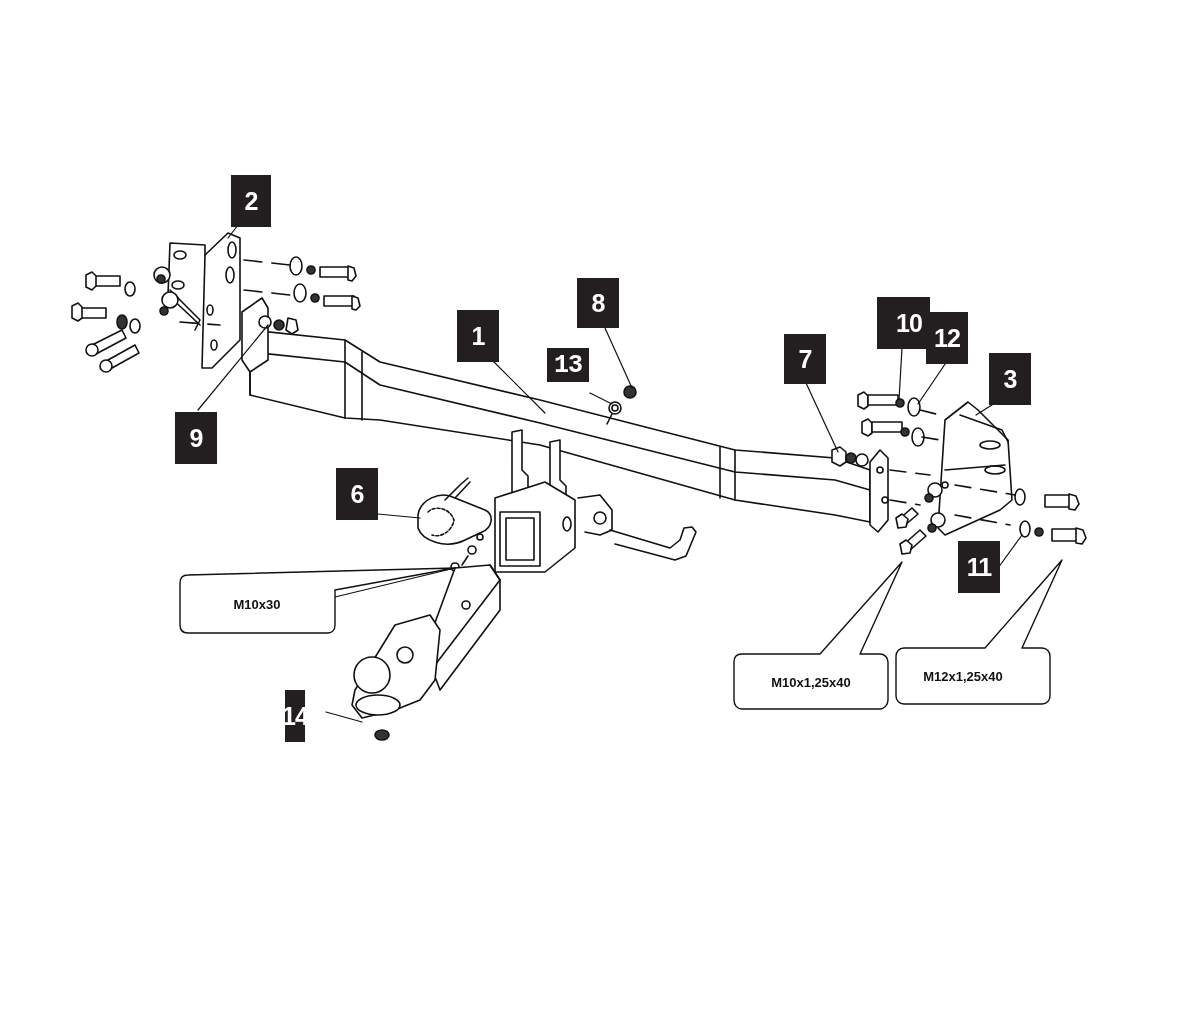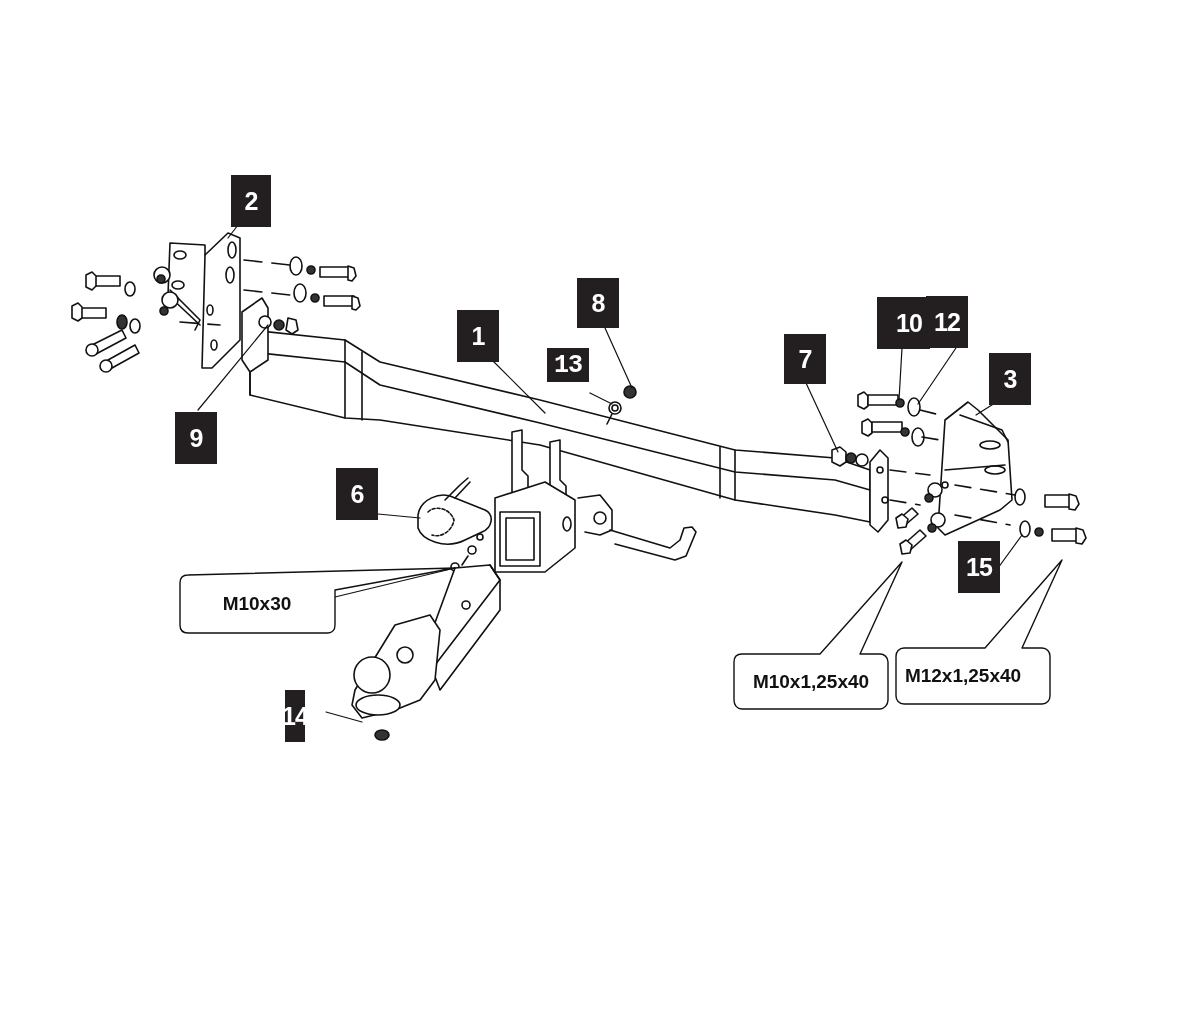--- a/index.html
+++ b/index.html
@@ -7,21 +7,21 @@
   #diagram { position: absolute; left: 0; top: 0; width: 1200px; height: 1013px; }
   .label-box {
     position: absolute; background: #231f20; color: #ffffff;
     font-family: "Liberation Sans", sans-serif; font-weight: bold; font-size: 25px;
     display: flex; align-items: center; justify-content: center;
     width: 40px; height: 50px; letter-spacing: -1px;
   }
   .callout {
     position: absolute; background: #ffffff; border: 1.5px solid #333;
     border-radius: 8px; font-family: "Liberation Sans", sans-serif; font-weight: bold;
-    font-size: 19px; color: #111; display: flex; align-items: center; justify-content: center;
+    font-size: 13px; color: #111; display: flex; align-items: center; justify-content: center;
   }
 </style>
 </head>
 <body>
 
 <svg id="diagram" viewBox="0 0 1200 1013" xmlns="http://www.w3.org/2000/svg">
   <g fill="none" stroke="#111" stroke-width="1.6" stroke-linejoin="round" stroke-linecap="round">
 
     <g>
       <path d="M250 330 L345 340 L380 362 L540 400 L735 450 L835 458 L870 470 L870 522 L835 515 L735 500 L540 445 L380 420 L345 418 L250 395 Z" fill="#fff"></path>
@@ -188,21 +188,21 @@
   </g>
 </svg>
 
 <div class="label-box" style="left:231px;top:175px;width:40px;height:52px;">2</div>
 <div class="label-box" style="left:175px;top:412px;width:42px;height:52px;">9</div>
 <div class="label-box" style="left:457px;top:310px;width:42px;height:52px;">1</div>
 <div class="label-box" style="left:577px;top:278px;width:42px;height:50px;">8</div>
 <div class="label-box" style="left:547px;top:348px;width:42px;height:34px;font-family:Liberation Mono, monospace;">13</div>
 <div class="label-box" style="left:784px;top:334px;width:42px;height:50px;">7</div>
 <div class="label-box" style="left:877px;top:297px;width:42px;height:52px;padding-left:11px;">10</div>
-<div class="label-box" style="left:926px;top:296px;width:42px;height:52px;">12</div>
+<div class="label-box" style="left:926px;top:312px;width:42px;height:52px;">12</div>
 <div class="label-box" style="left:989px;top:353px;width:42px;height:52px;">3</div>
-<div class="label-box" style="left:958px;top:541px;width:42px;height:52px;">15</div>
+<div class="label-box" style="left:958px;top:541px;width:42px;height:52px;">11</div>
 <div class="label-box" style="left:336px;top:468px;width:42px;height:52px;">6</div>
 <div class="label-box" style="left:285px;top:690px;width:20px;height:52px;">14</div>
 
 <div class="callout" style="left:181px;top:578px;width:152px;height:52px;border:none;background:transparent;">M10x30</div>
 <div class="callout" style="left:736px;top:656px;width:150px;height:52px;border:none;background:transparent;">M10x1,25x40</div>
 <div class="callout" style="left:898px;top:650px;width:130px;height:52px;border:none;background:transparent;">M12x1,25x40</div>
 
 </body></html>

